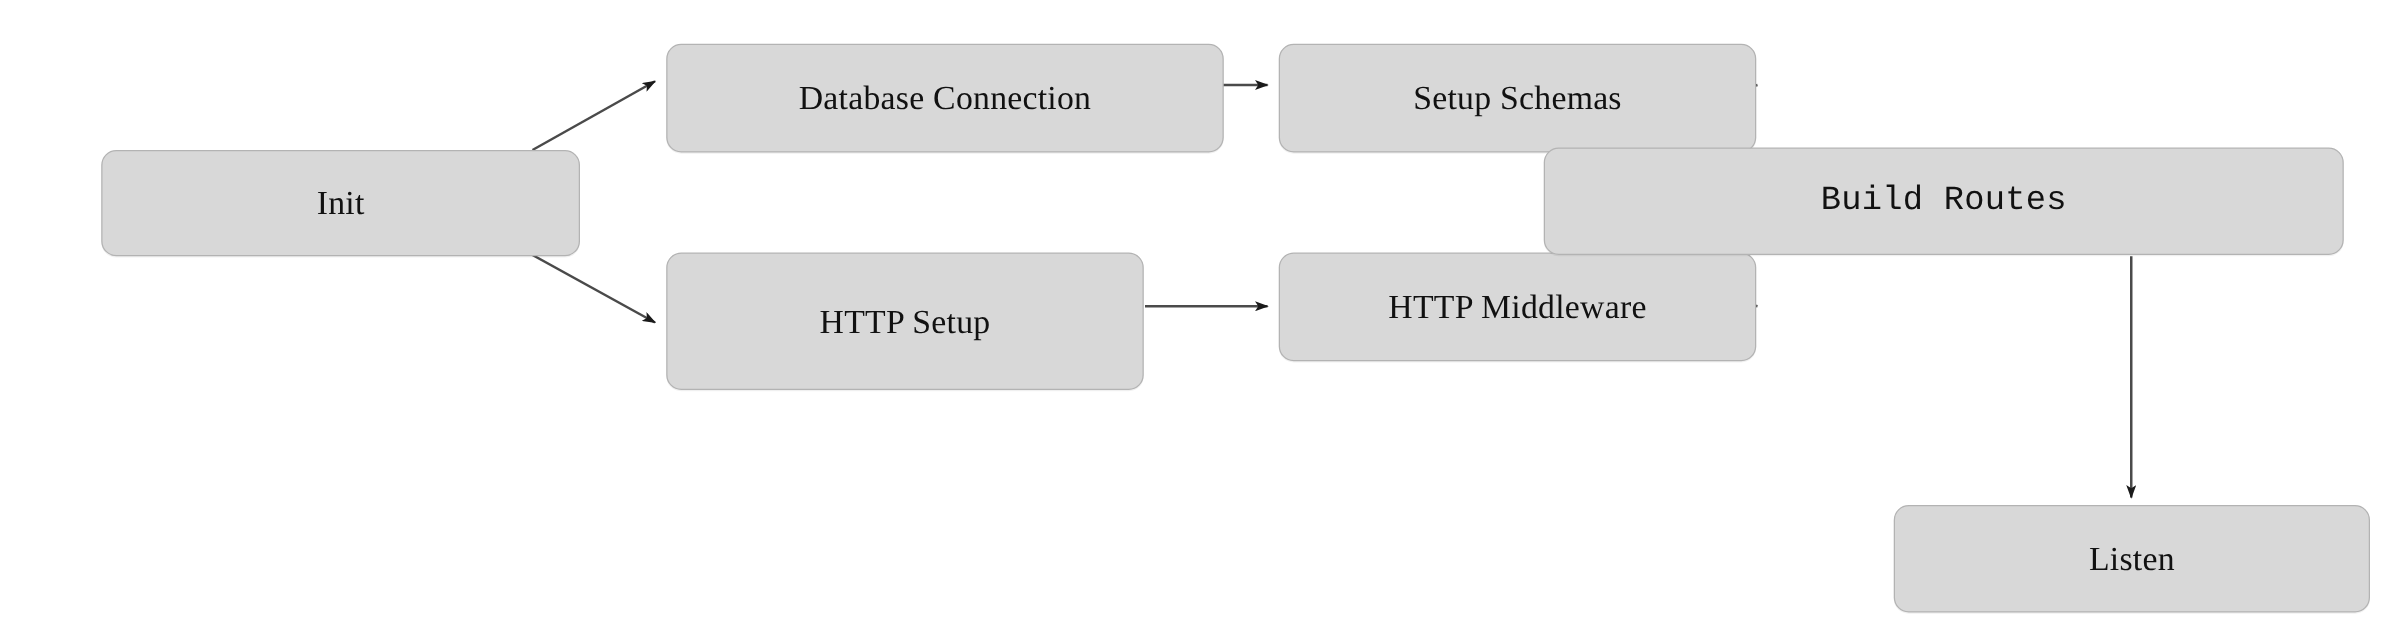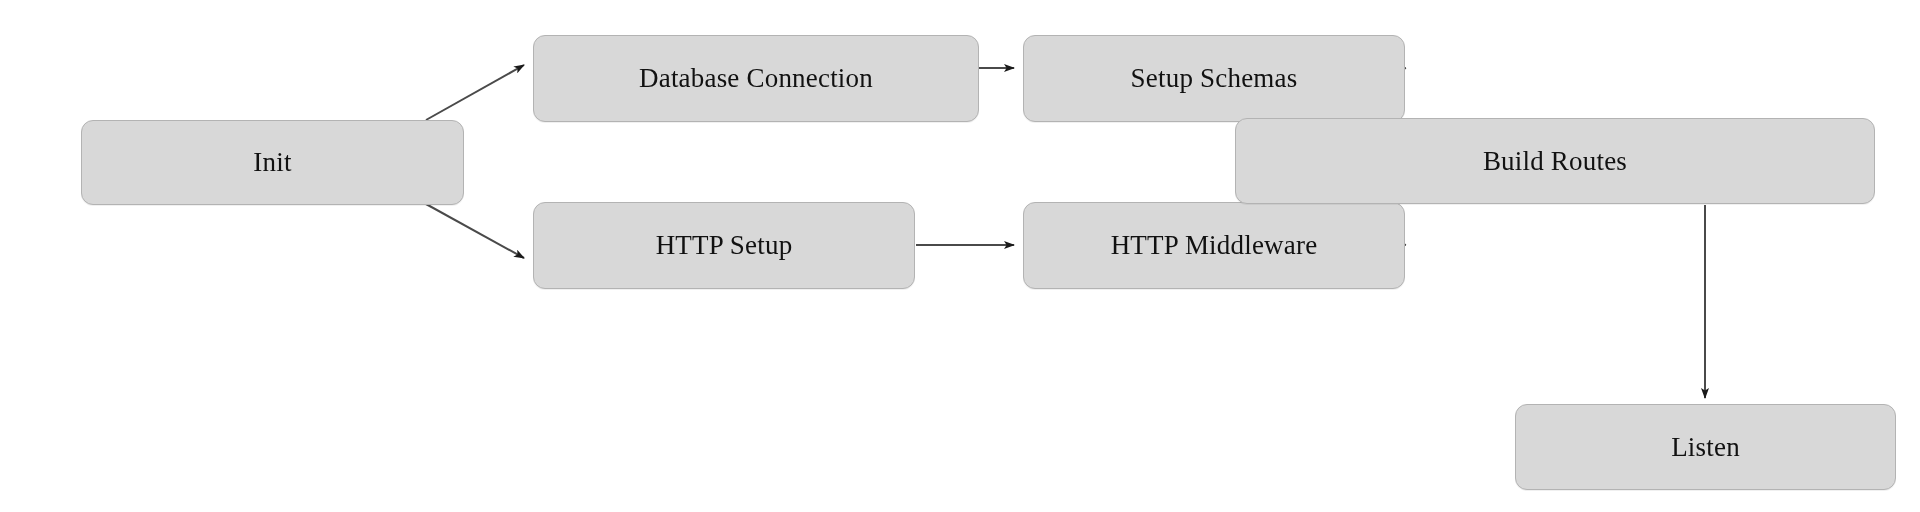--- a/index.html
+++ b/index.html
@@ -70,27 +70,27 @@
   <div id="nodes">
       <div class="node" style="left: 42px; top: 120px; width: 383px; height: 85px; background: rgb(216, 216, 216); border-color: rgb(179, 179, 179); color: rgb(17, 17, 17); margin-left: 39px;">
         <span class="node-label">Init</span>
       </div>
       <div class="node" style="left: 533px; top: 35px; width: 446px; height: 87px; background: rgb(216, 216, 216); border-color: rgb(179, 179, 179); color: rgb(17, 17, 17);">
         <span class="node-label">Database Connection</span>
       </div>
       <div class="node" style="left: 1023px; top: 35px; width: 382px; height: 87px; background: rgb(216, 216, 216); border-color: rgb(179, 179, 179); color: rgb(17, 17, 17);">
         <span class="node-label">Setup Schemas</span>
       </div>
-      <div class="node" style="left: 533px; top: 202px; width: 382px; height: 87px; background: rgb(216, 216, 216); border-color: rgb(179, 179, 179); color: rgb(17, 17, 17);">
+      <div class="node" style="left: 533px; top: 202px; width: 382px; height: 110px; background: rgb(216, 216, 216); border-color: rgb(179, 179, 179); color: rgb(17, 17, 17);">
         <span class="node-label">HTTP Setup</span>
       </div>
       <div class="node" style="left: 1023px; top: 202px; width: 382px; height: 87px; background: rgb(216, 216, 216); border-color: rgb(179, 179, 179); color: rgb(17, 17, 17);">
         <span class="node-label">HTTP Middleware</span>
       </div>
-      <div class="node" style="left: 1235px; top: 118px; width: 640px; height: 86px; background: rgb(216, 216, 216); border-color: rgb(179, 179, 179); color: rgb(17, 17, 17);">
+      <div class="node" style="left: 1235px; top: 118px; width: 640px; height: 86px; background: rgb(216, 216, 216); border-color: rgb(179, 179, 179); color: rgb(17, 17, 17); font-family: Liberation Mono, monospace;">
         <span class="node-label">Build Routes</span>
       </div>
       <div class="node" style="left: 1515px; top: 404px; width: 381px; height: 86px; background: rgb(216, 216, 216); border-color: rgb(179, 179, 179); color: rgb(17, 17, 17); justify-content: center;">
         <span class="node-label">Listen</span>
       </div>
     </div>
 
 </div>
 
 </body></html>

